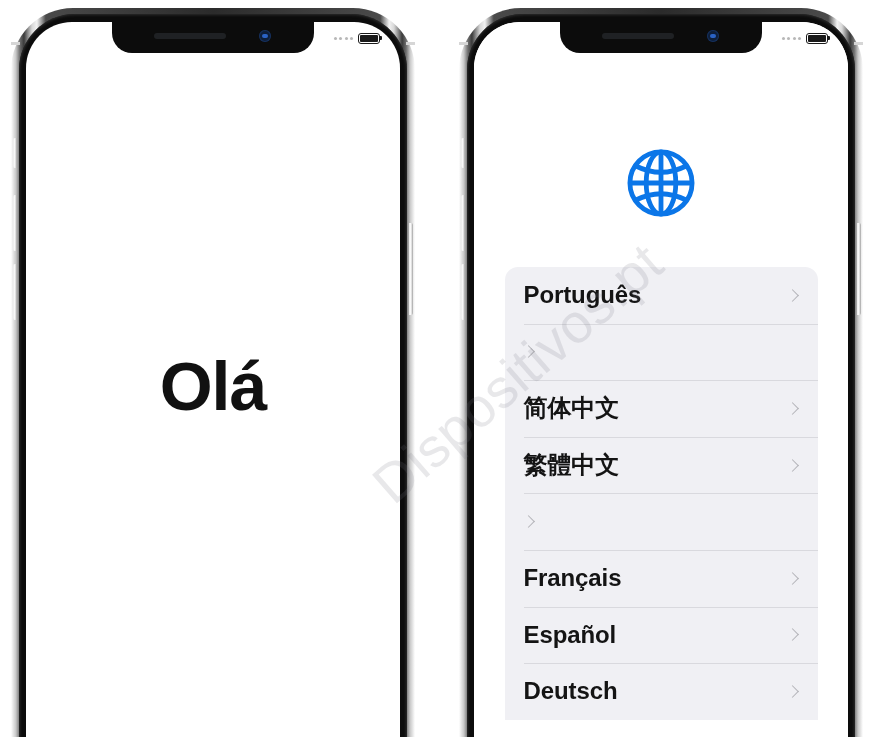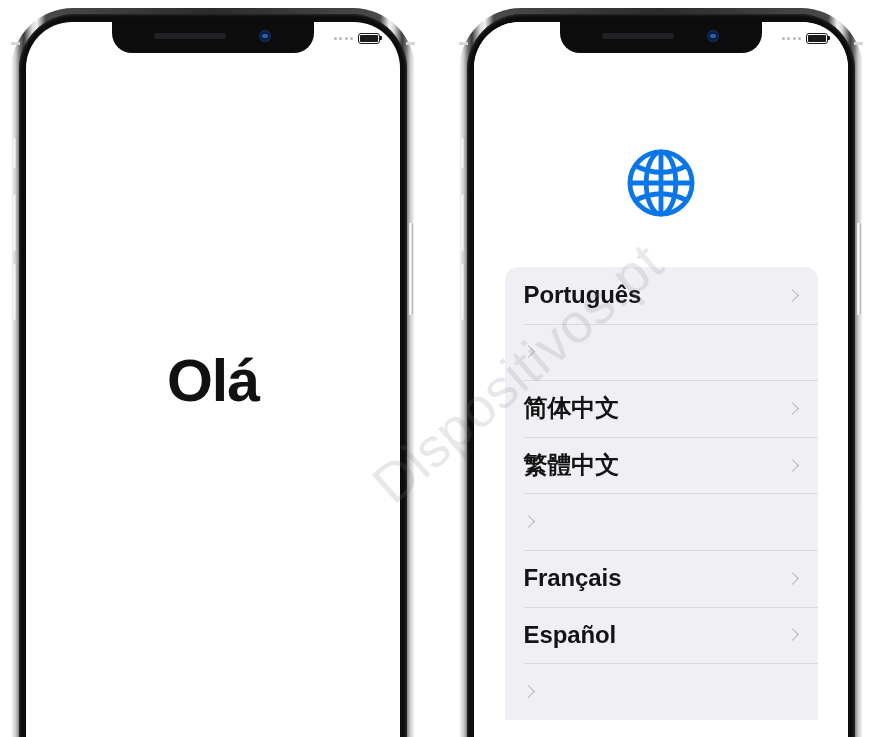--- a/index.html
+++ b/index.html
@@ -165,21 +165,21 @@
   
   .hello-wrap {
     position: absolute;
     inset: 0;
     display: flex;
     align-items: flex-start;
     justify-content: center;
     padding-top: 330px;
   }
   .hello-text {
-    font-size: 59px;
+    font-size: 68px;
     font-weight: 700;
     letter-spacing: -1px;
     color: #111111;
     line-height: 1;
   }
 
   
   .lang-screen {
     position: absolute;
     inset: 0;
@@ -396,20 +396,21 @@
             <span class="lang-label">Français</span>
             <span class="chev"></span>
           </div>
 
           <div class="lang-row">
             <span class="lang-label">Español</span>
             <span class="chev"></span>
           </div>
 
           <div class="lang-row">
+            <span class="lang-label">Deutsch</span>
             <span class="chev"></span>
           </div>
 
         </div>
       </div>
 
     </div>
   </div>
 
   <div class="watermark">Dispositivos.pt</div>

